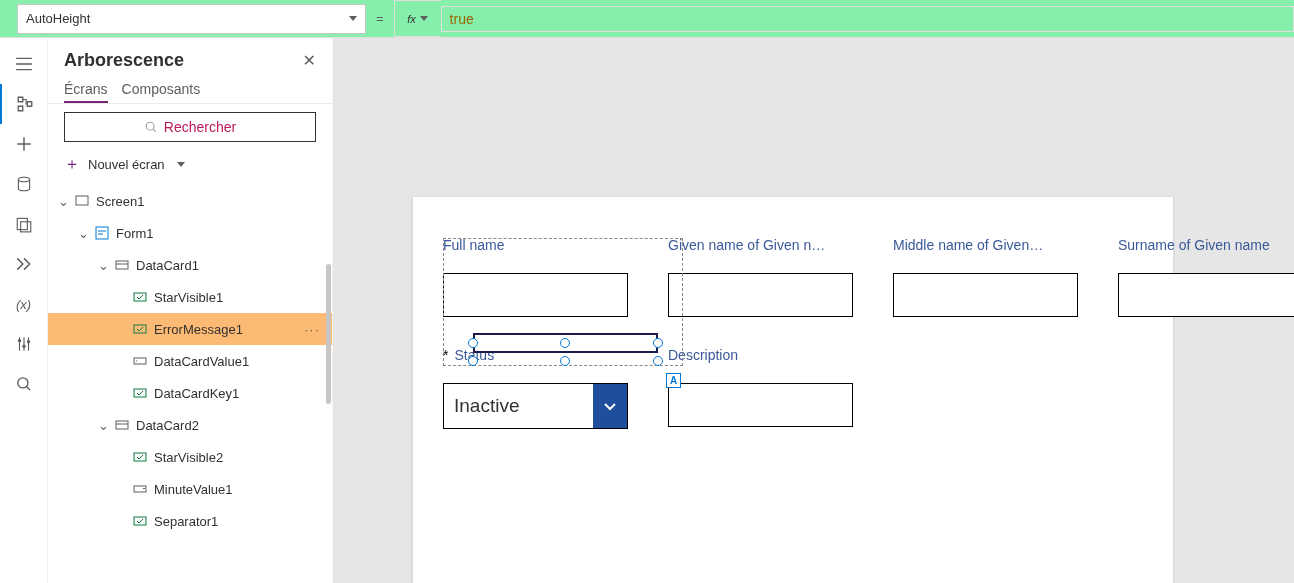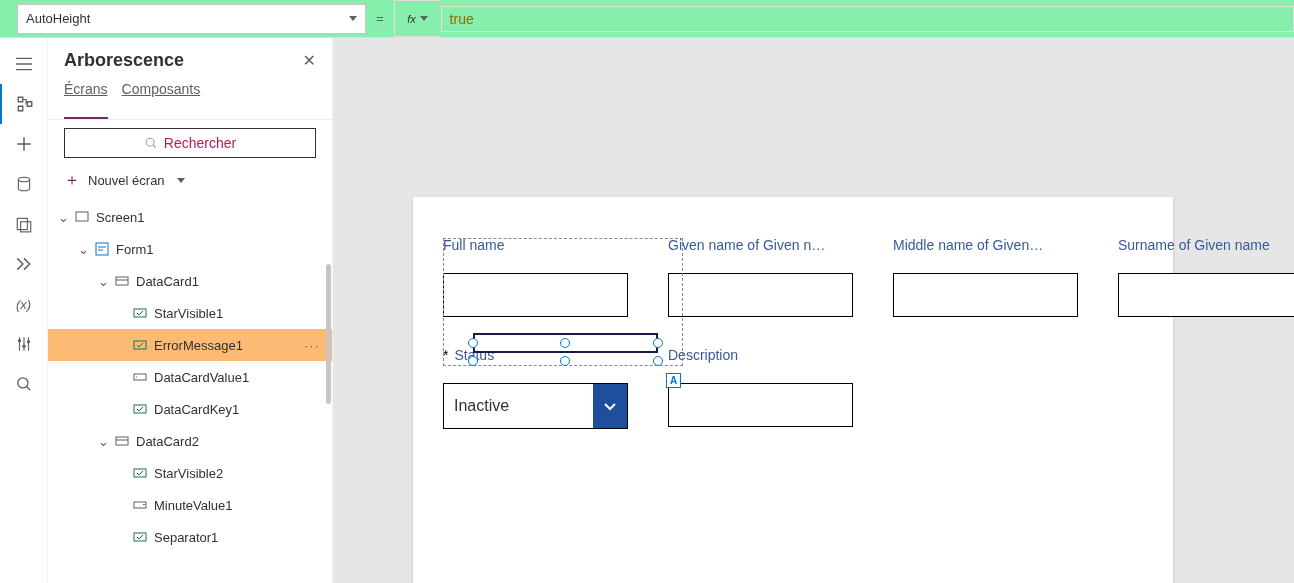--- a/index.html
+++ b/index.html
@@ -18,21 +18,21 @@
   .app { display:flex; height:545px; }
   .rail { width:48px; background:#fff; display:flex; flex-direction:column; align-items:center; padding-top:6px; border-right:1px solid #f3f2f1;}
   .rail-btn { width:48px; height:40px; display:flex; align-items:center; justify-content:center; color:#605e5c; }
   .rail-btn svg { width:18px; height:18px; }
   .rail-btn.selected { border-left:2px solid #0078d4; }
 
   .tree { width:285px; background:#fff; border-right:1px solid #f3f2f1; position:relative; padding-top:12px;}
   .panel-title { font-size:18px; font-weight:600; padding:0 16px 10px; display:flex; justify-content:space-between; align-items:center;gap:8px;}
   .closex { font-size:16px; font-weight:300; color:#605e5c; cursor:pointer;}
   .tabs { display:flex; gap:14px; padding:0 16px; border-bottom:1px solid #edebe9; font-size:14px;}
-  .tab { padding-bottom:20px; color:#605e5c;text-decoration:underline;}
+  .tab { padding-bottom:4px; color:#605e5c;}
   .tab.active{ color:#605e5c; border-bottom:2px solid #742774;}
   .search { margin:8px 16px; height:30px; border:1px solid #323130; display:flex; align-items:center; padding:0 8px; gap:6px; font-size:14px; color:#be185d;justify-content:center;}
   .newscreen { display:flex; align-items:center; gap:8px; padding:4px 16px 10px; font-size:13px; color:#323130;}
   .plus { color:#742774; font-size:16px; font-weight:300;}
 
   .node { display:flex; align-items:center; height:32px; font-size:13px; padding-left:8px; gap:6px; position:relative;}
   .node.selected{ background:#fdba74;}
   .chev { width:10px; display:inline-block; color:#605e5c;}
   .ico { width:16px; height:16px; display:inline-flex; align-items:center; justify-content:center; }
   .ico svg{width:14px;height:14px;}
@@ -42,21 +42,21 @@
   .canvas-wrap{ flex:1; background:#e6e6e6; position:relative;}
   .canvas{ position:absolute; left:80px; top:159px; width:760px; height:400px; background:#fff; box-shadow:0 1px 3px rgba(0,0,0,.15); padding:40px 30px;}
   .tooltip{ position:absolute; left:124px; top:163px; background:#000; color:#fff; font-size:12px; padding:3px 10px; border-radius:1px; white-space:nowrap;}
   .tooltip:after{content:""; position:absolute; left:14px; top:100%; border:6px solid transparent; border-top-color:#000;}
 
   .formgrid{ display:grid; grid-template-columns:repeat(4,1fr); gap:30px 40px; }
   .cardlabel{ font-size:14px; color:#3b5998; margin-bottom:20px; display:block;}
   .cardinput{ width:185px; height:44px; border:1px solid #000; background:#fff;}
   .req{ color:#000; margin-right:6px;}
   .select{ width:185px; height:46px; border:1px solid #000; display:flex;}
-  .select span{flex:1; padding:0 10px; display:flex; align-items:center; font-size:16px;}
+  .select span{flex:1; padding:0 10px; display:flex; align-items:center; font-size:19px;}
   .select .arrow{width:34px;background:#1f4e9c; display:flex;align-items:center;justify-content:center;}
 
   .selected-card{ position:absolute; left:110px; top:200px; width:240px; height:128px; border:1px dashed #888;}
   .sel-txt{ position:absolute; left:140px; top:295px; width:185px; height:20px; border:2px solid #1a1a4b;}
   .handle{ width:10px;height:10px;border:1px solid #0078d4; background:#fff; border-radius:50%; position:absolute;}
   .a-badge{ position:absolute; left:333px; top:335px; width:15px; height:15px; border:1px solid #0078d4; color:#0078d4; font-size:10px; font-weight:600; display:flex;align-items:center;justify-content:center; background:#fff;}
 </style>
 </head>
 <body>
 

